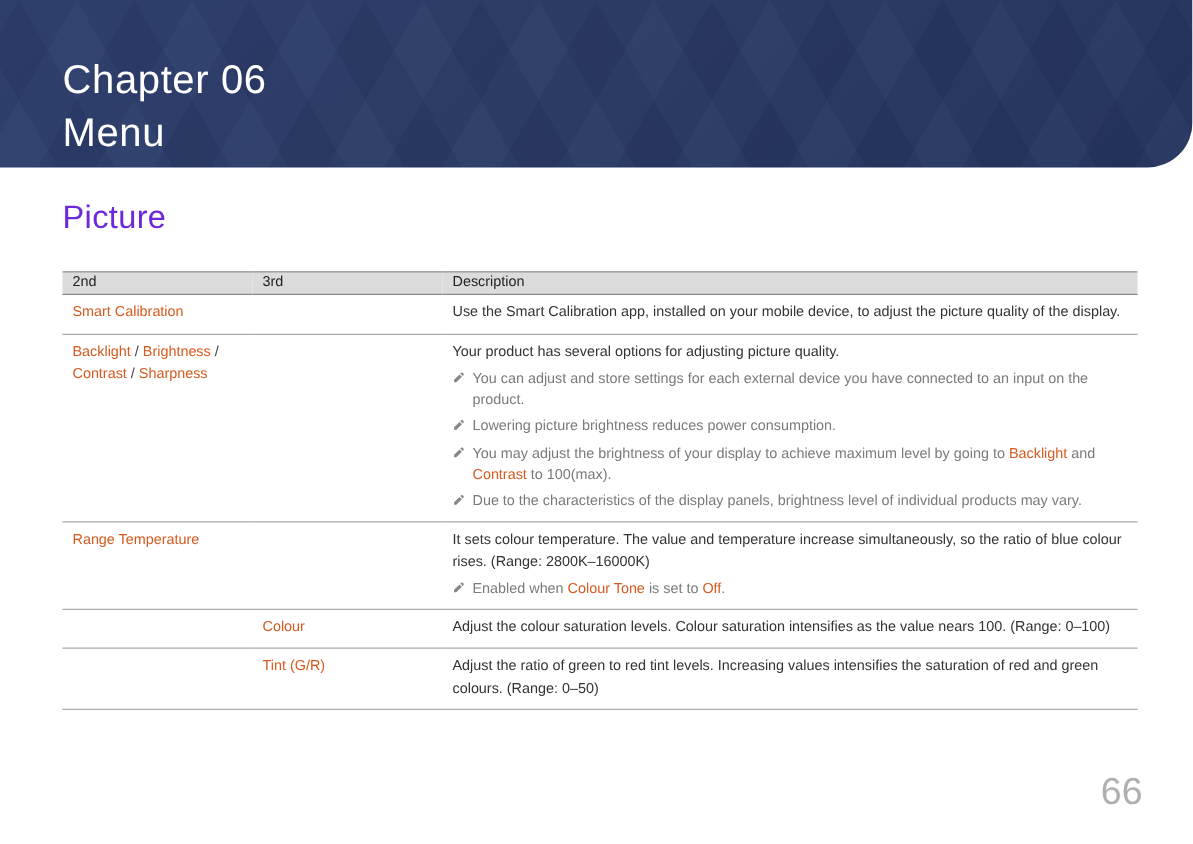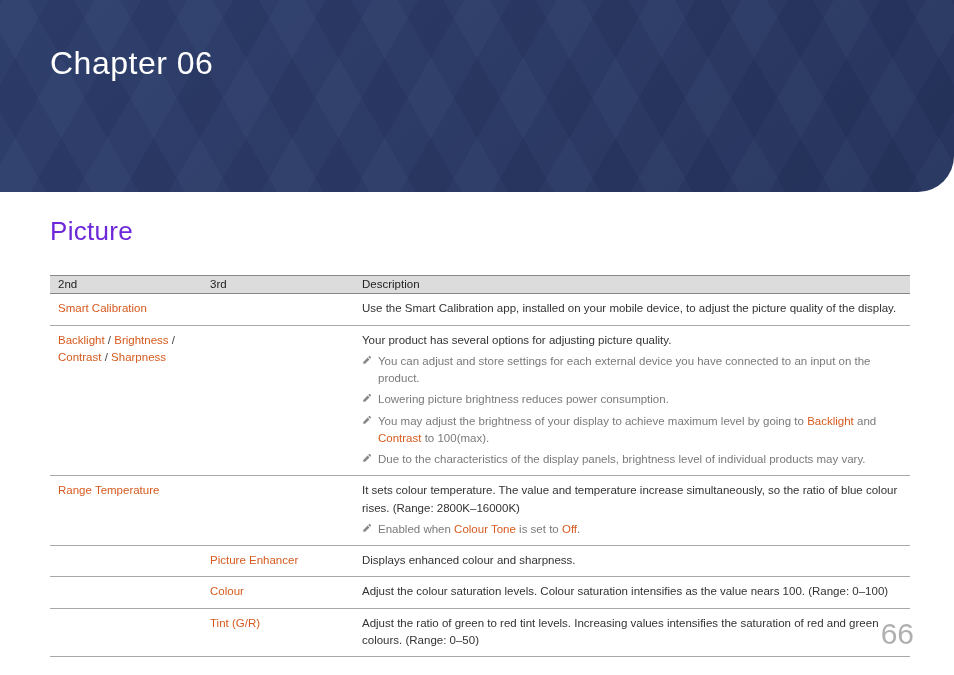--- a/index.html
+++ b/index.html
@@ -7,21 +7,21 @@
     width: 954px;
     height: 675px;
     background: #fff;
     font-family: "Segoe UI", Arial, sans-serif;
     color: #222;
     position: relative;
     overflow: hidden;
   }
   .banner {
     position: relative;
-    height: 192px;
+    height: 134px;
     background: linear-gradient(135deg, #2d3e6d 0%, #2a3a66 50%, #25345e 100%);
     border-bottom-right-radius: 36px;
     padding: 42px 0 0 50px;
     overflow: hidden;
   }
   .banner::before {
     content: "";
     position: absolute;
     inset: 0;
     background:
@@ -87,20 +87,21 @@
     font-weight: 300;
   }
   .thin-bottom td { border-bottom: 1px solid #ccc; }
 </style>
 </head>
 <body>
 
 <div class="banner">
   <h1>
     <span>Chapter 06</span><br>
+    <span>Menu</span>
   </h1>
 </div>
 
 <div class="section-title">Picture</div>
 
 <table class="menu">
   <colgroup>
     <col class="col-2nd">
       <col class="col-3rd">
       <col>
@@ -163,25 +164,20 @@
           <svg class="pencil" viewBox="0 0 16 16">
               <path fill="#888" d="M2 11l7-7 3 3-7 7H2v-3zM10 3l1-1c.6-.6 1.5-.6 2 0l1 1c.6.6.6 1.5 0 2l-1 1-3-3z"></path>
             </svg>
           <span class="txt"><span>Enabled when </span><span class="term">Colour Tone</span><span> is set to </span><span class="term">Off</span><span>.</span></span>
         </div>
       </td>
     </tr>
 
     <tr class="thin-bottom">
       <td></td>
-      <td><span class="term">Picture Enhancer</span></td>
-      <td>Displays enhanced colour and sharpness.</td>
-    </tr>
-    <tr class="thin-bottom">
-      <td></td>
       <td><span class="term">Colour</span></td>
       <td>Adjust the colour saturation levels. Colour saturation intensifies as the value nears 100. (Range: 0–100)</td>
     </tr>
     <tr>
       <td></td>
       <td><span class="term">Tint (G/R)</span></td>
       <td>Adjust the ratio of green to red tint levels. Increasing values intensifies the saturation of red and green colours. (Range: 0–50)</td>
     </tr>
 
   </tbody>

